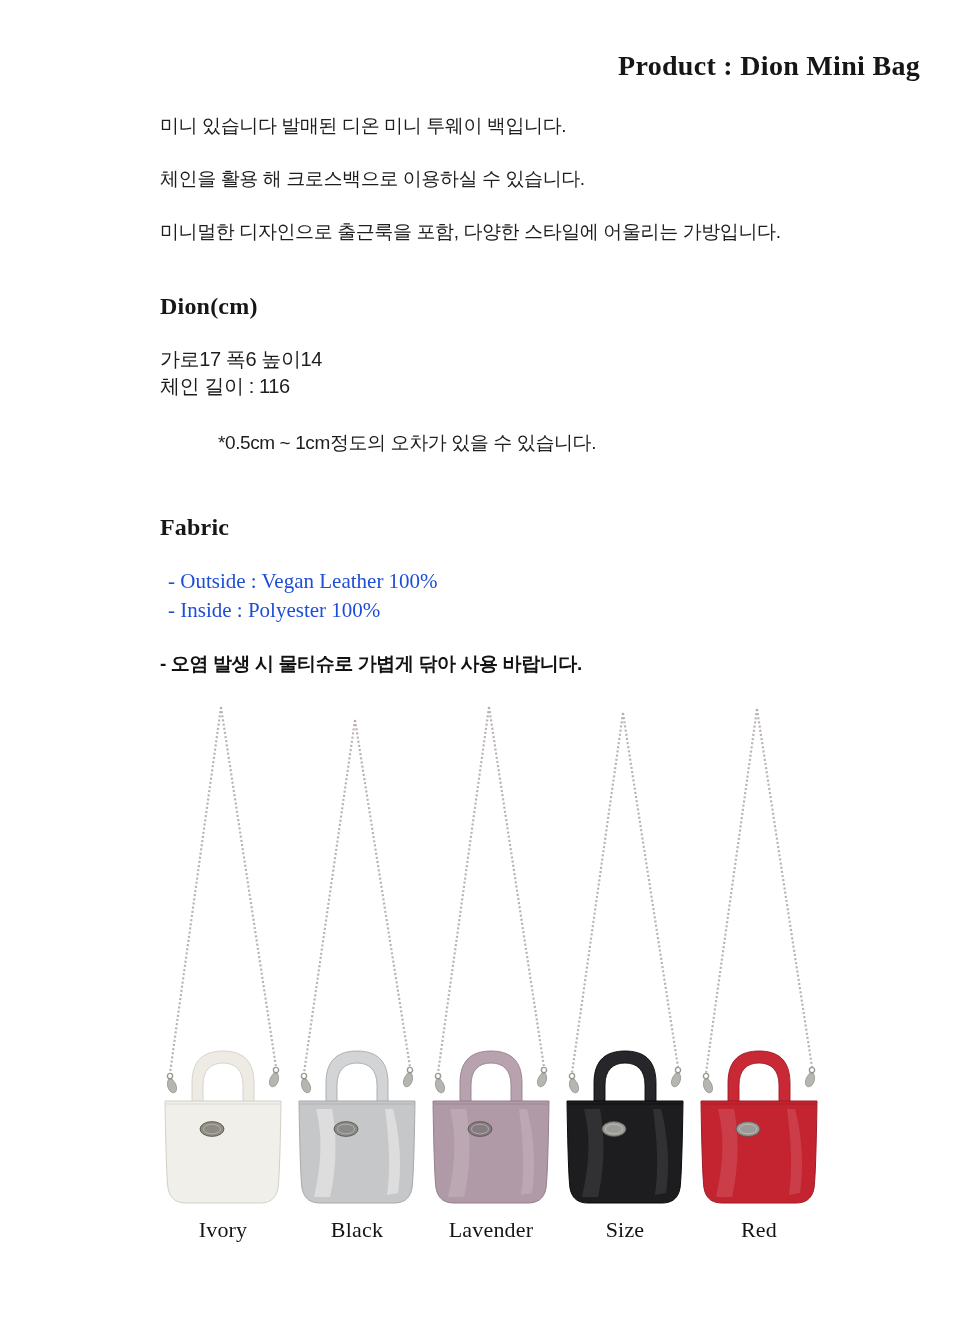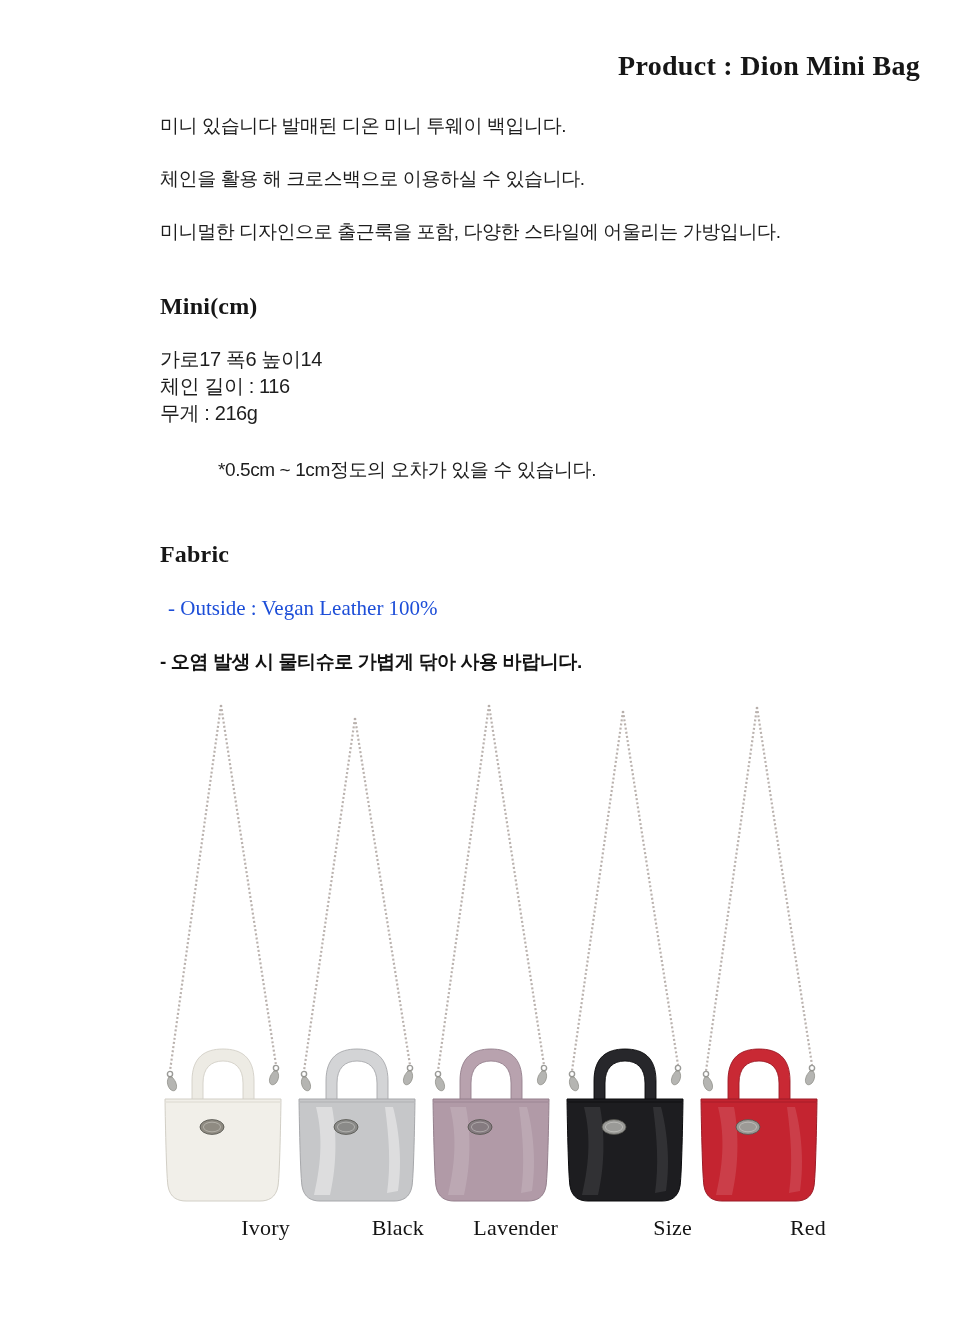--- a/index.html
+++ b/index.html
@@ -33,21 +33,21 @@
     font-family:"Liberation Serif", "DejaVu Serif", serif;
     font-size:21px; line-height:29px; margin:26px 0 0 8px; color:#1d4ed8;
   }
   .care-note { font-size:19px; font-weight:700; letter-spacing:-0.4px; margin-top:26px; color:#121212; }
 
   .gallery { display:flex; width:672px; margin:24px 0 0 -4px; }
   .bag-col { width:134px; margin:0; padding:0; text-align:center; }
   .bag-svg { display:block; width:134px; height:512px; }
   .bag-label {
     font-family:"Liberation Serif", "DejaVu Serif", serif;
-    font-size:22px; color:#141414; margin-top:4px; letter-spacing:.2px;text-align:right;
+    font-size:22px; color:#141414; margin-top:4px; letter-spacing:.2px;
   }
 
   .chain-line { fill:none; stroke:var(--chain,#b6aeaa); stroke-width:2.2; stroke-dasharray:2 2.2; opacity:.95; }
   .clasp-ring { fill:none; stroke:var(--clasp,#9a9a97); stroke-width:1.4; }
   .clasp-hook { fill:#b5b5b2; stroke:#87877f; stroke-width:.7; }
   .handle     { fill:var(--handle); stroke:var(--edge); stroke-width:.9; }
   .bag-body   { fill:var(--body); stroke:var(--edge); stroke-width:1; }
   .top-seam   { stroke:var(--edge); stroke-width:1; opacity:.7; }
   .sheen      { fill:#ffffff; opacity:var(--sheen,0); }
   .badge-outer{ fill:var(--badge); stroke:#51504a; stroke-width:.8; }
@@ -57,31 +57,31 @@
 <body>
 
 <div class="page">
 
   <h1 class="title">Product : Dion Mini Bag</h1>
 
   <p class="desc">미니 있습니다 발매된 디온 미니 투웨이 백입니다.</p>
   <p class="desc">체인을 활용 해 크로스백으로 이용하실 수 있습니다.</p>
   <p class="desc">미니멀한 디자인으로 출근룩을 포함, 다양한 스타일에 어울리는 가방입니다.</p>
 
-  <h2 class="section" id="size-heading">Mini(cm)</h2>
+  <h2 class="section" id="size-heading">Dion(cm)</h2>
   <div class="size-lines">
     <div>가로17 폭6 높이14</div>
     <div>체인 길이 : 116</div>
-    <div>무게 : 216g</div>
   </div>
   <div class="size-note">*0.5cm ~ 1cm정도의 오차가 있을 수 있습니다.</div>
 
   <h2 class="section" id="fabric-heading">Fabric</h2>
   <div class="fabric-lines">
     <div>- Outside : Vegan Leather 100%</div>
+    <div>- Inside : Polyester 100%</div>
   </div>
   <div class="care-note">- 오염 발생 시 물티슈로 가볍게 닦아 사용 바랍니다.</div>
 
   <div class="gallery" style="--chain: #b6aeaa; --clasp: #9a9a97;">
       <figure class="bag-col" style="--body: #f1efe9; --edge: #d2cfc6; --handle: #edebe4; --badge: #8f8b82; --sheen: 0;">
     <svg class="bag-svg" viewBox="0 0 134 512" aria-hidden="true">
       <g>
         <polyline class="chain-line chain-left" points="65,6 14,372"></polyline>
         <polyline class="chain-line chain-right" points="65,6 120,366"></polyline>
       </g>

